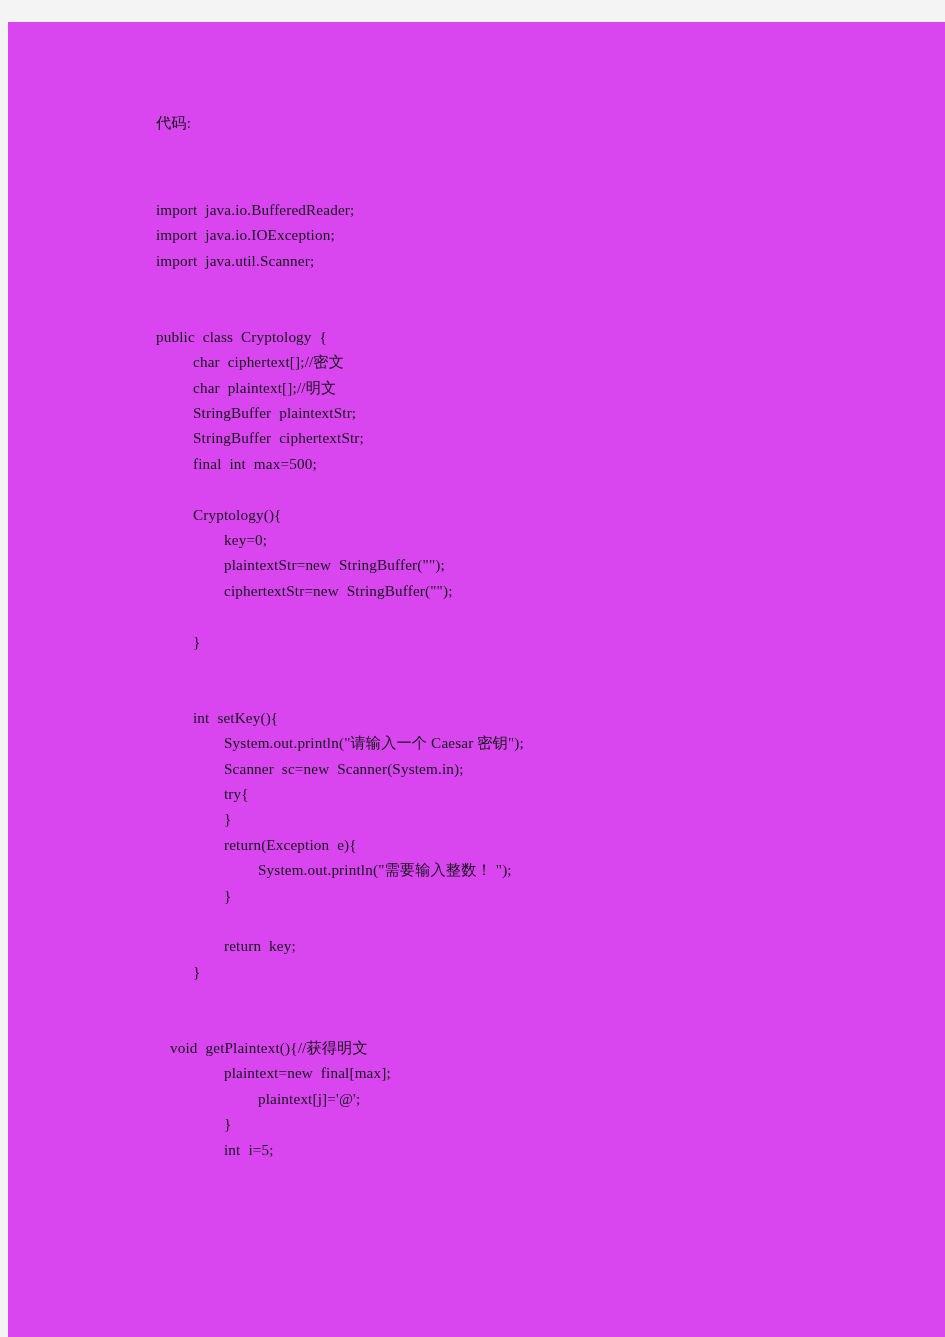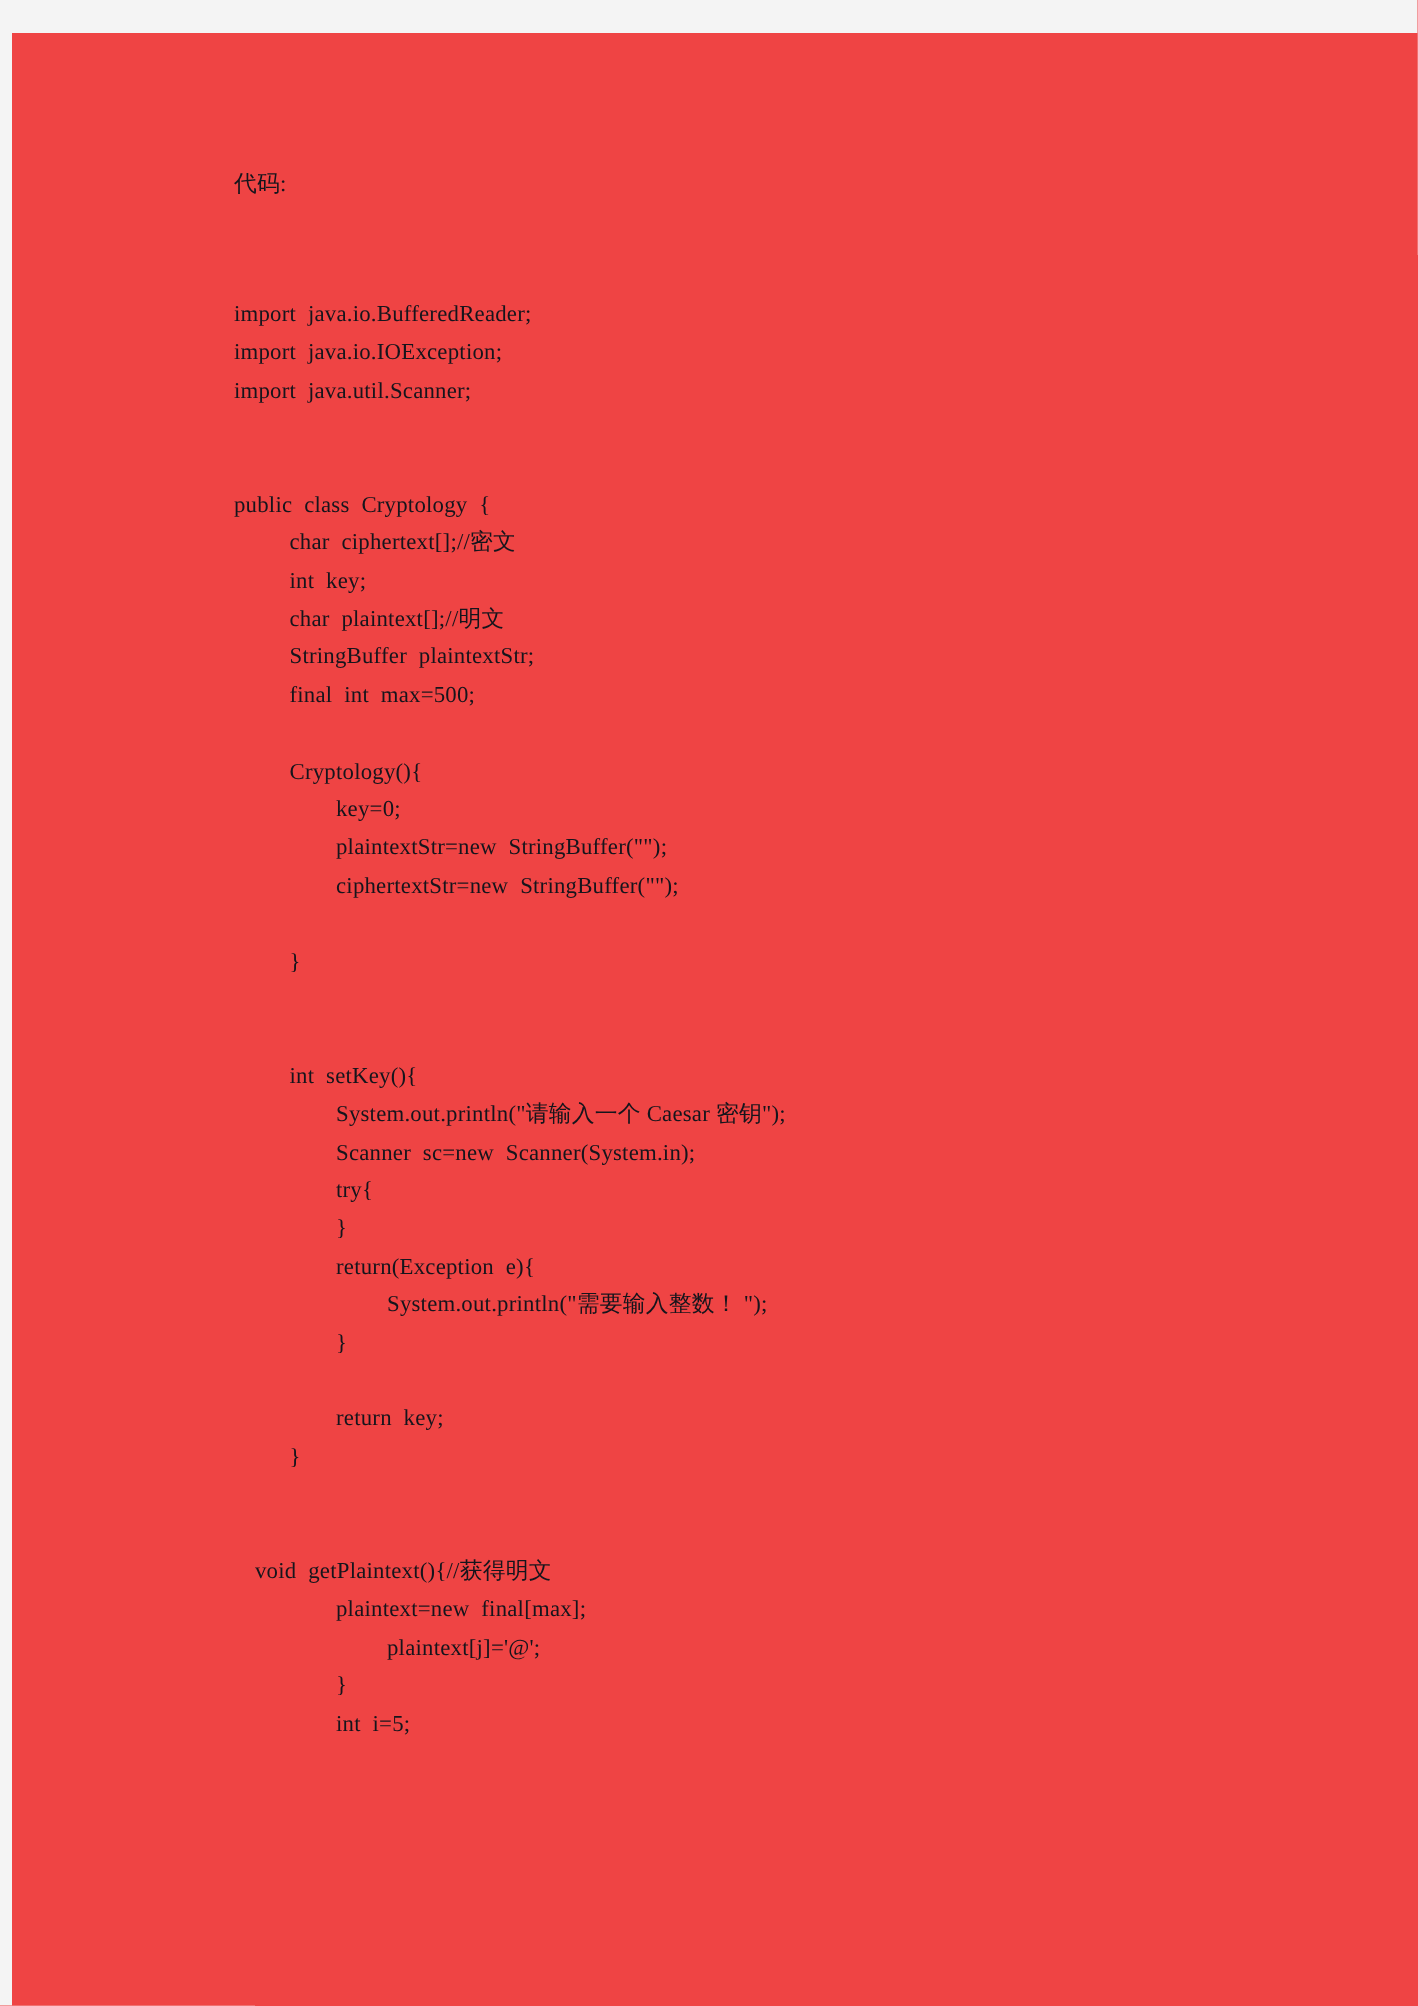--- a/index.html
+++ b/index.html
@@ -12,21 +12,21 @@
     background: #f4f4f4;
     font-family: "Liberation Serif", "DejaVu Serif", serif;
     overflow: hidden;
   }
   #page {
     position: absolute;
     left: 8px;
     top: 22px;
     width: 937px;
     height: 1315px;
-    background: #ef4444;
+    background: #d946ef;
     font-family: Liberation Serif, serif;
   }
   #content {
     position: absolute;
     left: 140px;
     top: 88px;
     width: 760px;
   }
   .line {
     font-size: 15.2px;
@@ -62,23 +62,23 @@
     <div class="gap-lg"></div>
     <div id="code-lines">
         <div class="line ind0 blank"></div>
         <div class="line ind0">import  java.io.BufferedReader;</div>
         <div class="line ind0">import  java.io.IOException;</div>
         <div class="line ind0">import  java.util.Scanner;</div>
         <div class="line ind0 blank"></div>
         <div class="line ind0 blank"></div>
         <div class="line ind0">public  class  Cryptology  {</div>
         <div class="line ind1">char  ciphertext[];//密文</div>
-        <div class="line ind1">int  key;</div>
         <div class="line ind1">char  plaintext[];//明文</div>
         <div class="line ind1">StringBuffer  plaintextStr;</div>
+        <div class="line ind1">StringBuffer  ciphertextStr;</div>
         <div class="line ind1">final  int  max=500;</div>
         <div class="line ind0 blank"></div>
         <div class="line ind1">Cryptology(){</div>
         <div class="line ind2">key=0;</div>
         <div class="line ind2">plaintextStr=new  StringBuffer("");</div>
         <div class="line ind2">ciphertextStr=new  StringBuffer("");</div>
         <div class="line ind0 blank"></div>
         <div class="line ind1">}</div>
         <div class="line ind0 blank"></div>
         <div class="line ind0 blank"></div>

